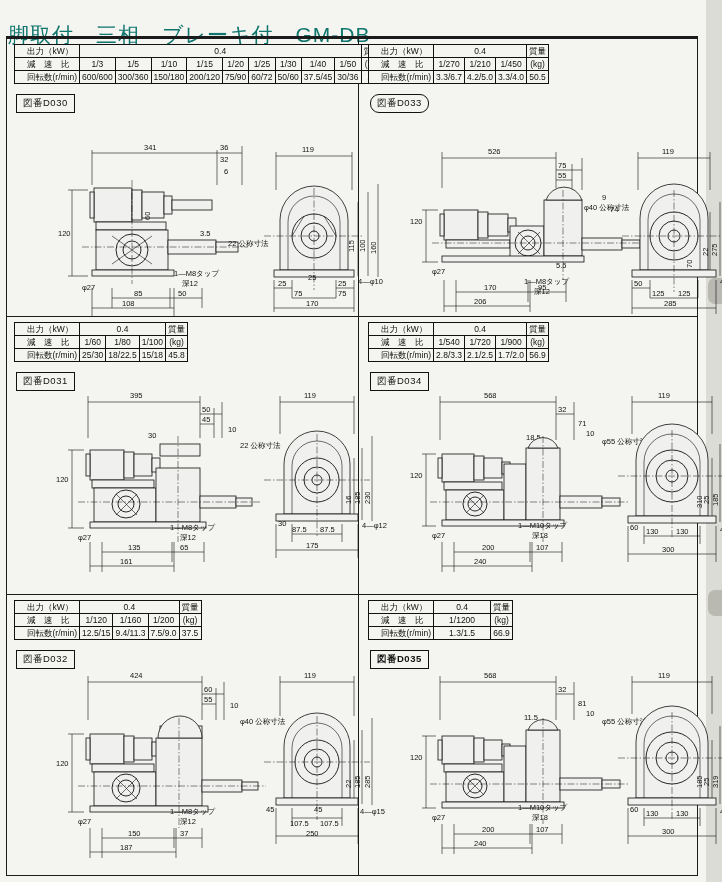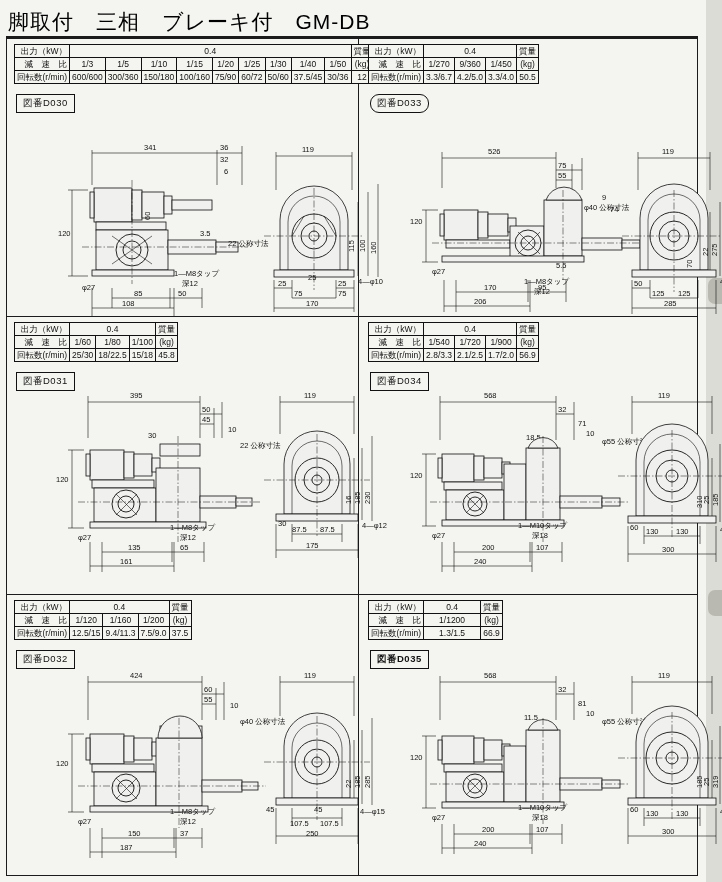--- a/index.html
+++ b/index.html
@@ -3,35 +3,35 @@
 <meta charset="utf-8">
 <style>
   html,body{margin:0;padding:0;background:#e8e8e4;}
   body{font-family:"Liberation Sans", sans-serif;}
   .page{position:relative;width:722px;height:882px;background:#f2f2ee;overflow:hidden;}
   .paper{position:absolute;left:0;top:0;width:706px;height:882px;background:#f4f4f0;}
   .edge{position:absolute;right:0;top:0;width:16px;height:882px;background:#dcdcd6;}
   .tab{position:absolute;right:0;width:14px;height:26px;background:#b9b9b2;border-radius:7px 0 0 7px;}
 
   
-  .title{position:absolute;left:8px;top:8px;font-size:21px;letter-spacing:1px;color:#000000;white-space:nowrap;text-align:right;}
+  .title{position:absolute;left:8px;top:21px;font-size:21px;letter-spacing:1px;color:#0f766e;white-space:nowrap;text-align:right;}
   .titlerule{position:absolute;left:6px;top:36px;width:692px;height:2px;background:#1b1b1b;}
 
   
   .frame{position:absolute;left:6px;top:38px;width:692px;height:838px;border:1px solid #1b1b1b;box-sizing:border-box;}
   .vline{position:absolute;top:38px;left:358px;width:1px;height:838px;background:#1b1b1b;}
   .hline{position:absolute;left:6px;width:692px;height:1px;background:#1b1b1b;}
 
   
   .cell{position:absolute;width:346px;height:278px;}
 
   
   .spec{position:absolute;left:6px;top:4px;border-collapse:collapse;font-size:8.5px;color:#111;background:#f4f4f0;}
   .spec td{border:1px solid #111;padding:0 2px;height:12px;text-align:center;white-space:nowrap;line-height:12px;}
-  .spec td.hd{text-align:right;padding-left:2px;}
+  .spec td.hd{text-align:left;padding-left:12px;}
   .code{position:absolute;left:8px;font-size:9.5px;border:1px solid #111;padding:2px 6px;background:#f4f4f0;color:#111;letter-spacing:0.5px;}
 
   
   .draw{position:absolute;left:0;top:0;width:346px;height:278px;margin-left:44px;}
   .draw svg{position:absolute;left:0;top:0;}
   .dim{font-size:7.5px;fill:#111;font-family:"Liberation Sans",sans-serif;}
   .thin{stroke:#111;stroke-width:.6;fill:none;}
   .mid{stroke:#111;stroke-width:.9;fill:none;}
   .ctr{stroke:#111;stroke-width:.5;fill:none;stroke-dasharray:7 2 1.5 2;}
   .face{fill:#f0f0ee;stroke:#111;stroke-width:.8;}
@@ -72,21 +72,21 @@
         <td>1/30</td>
         <td>1/40</td>
         <td>1/50</td>
         <td>(kg)</td>
       </tr>
       <tr>
         <td class="hd">回転数(r/min)</td>
         <td>600/600</td>
         <td>300/360</td>
         <td>150/180</td>
-        <td>100/160</td>
+        <td>200/120</td>
         <td>75/90</td>
         <td>60/72</td>
         <td>50/60</td>
         <td>37.5/45</td>
         <td>30/36</td>
         <td>12</td>
       </tr>
     </tbody>
       </table>
     <div class="code" style="top:54px;">図番D030</div>
@@ -218,21 +218,21 @@
     <table class="spec">
       <tbody>
           <tr>
         <td class="hd">出力（kW）</td>
         <td colspan="3">0.4</td>
         <td>質量</td>
       </tr>
       <tr>
         <td class="hd">減　速　比</td>
         <td>1/270</td>
-        <td>9/360</td>
+        <td>1/210</td>
         <td>1/450</td>
         <td>(kg)</td>
       </tr>
       <tr>
         <td class="hd">回転数(r/min)</td>
         <td>3.3/6.7</td>
         <td>4.2/5.0</td>
         <td>3.3/4.0</td>
         <td>50.5</td>
       </tr>

